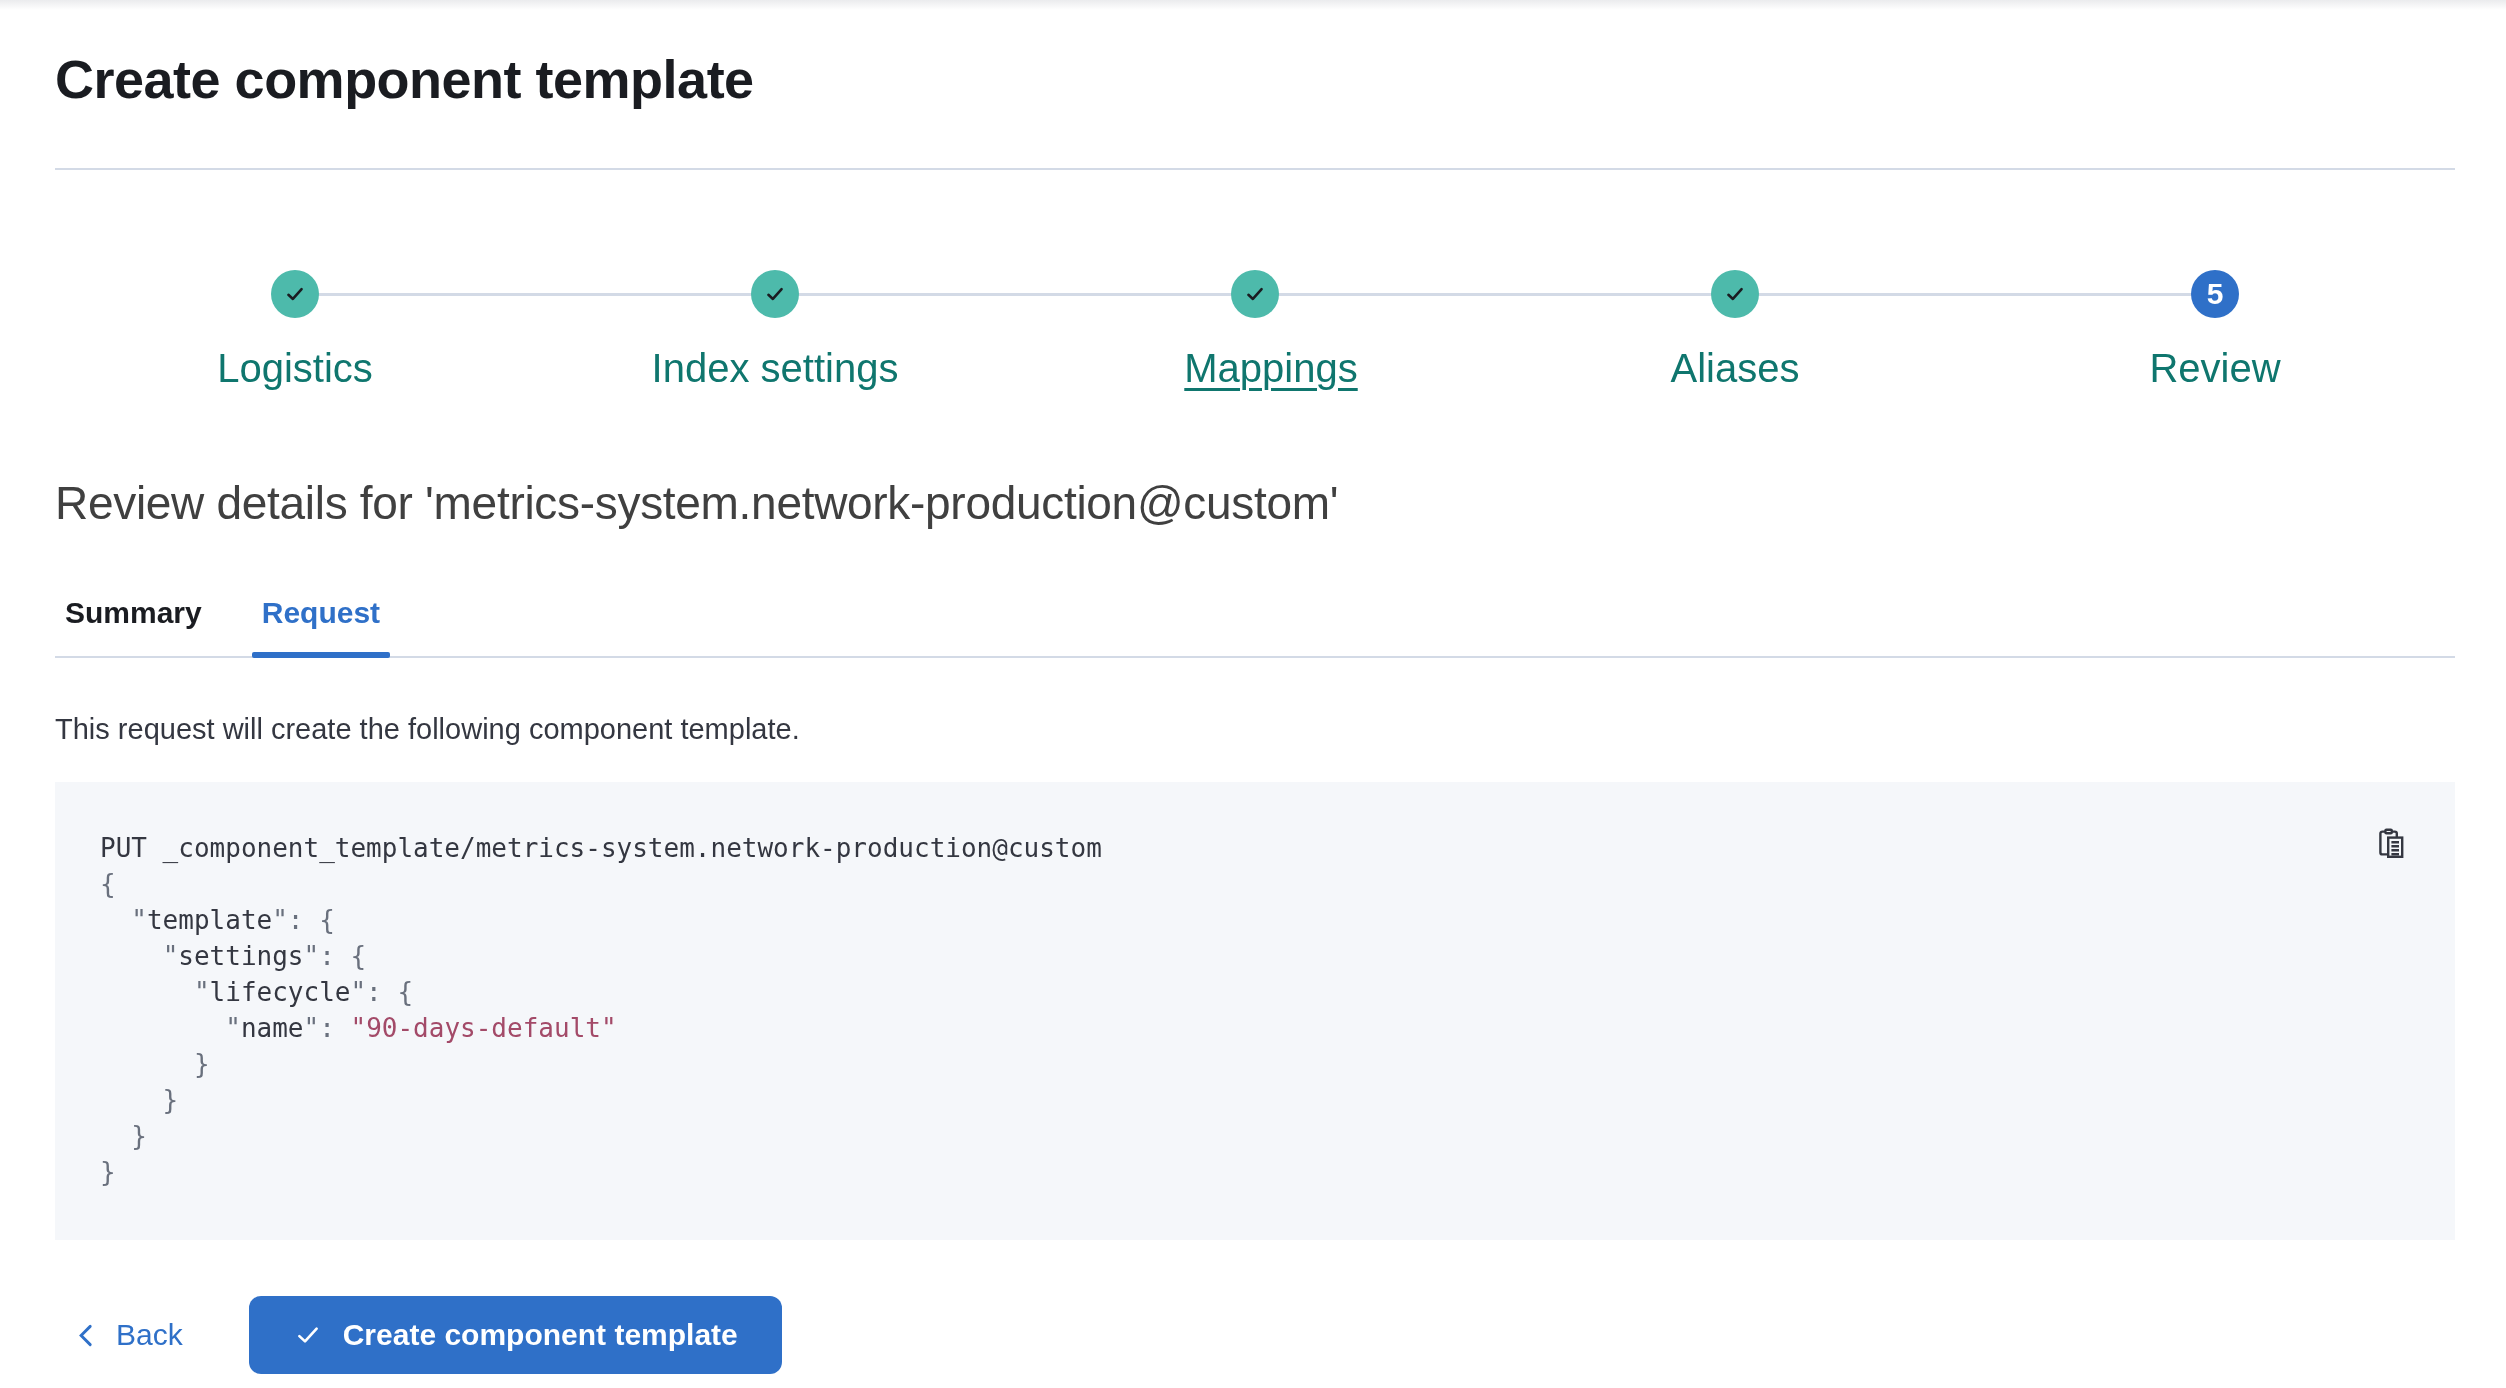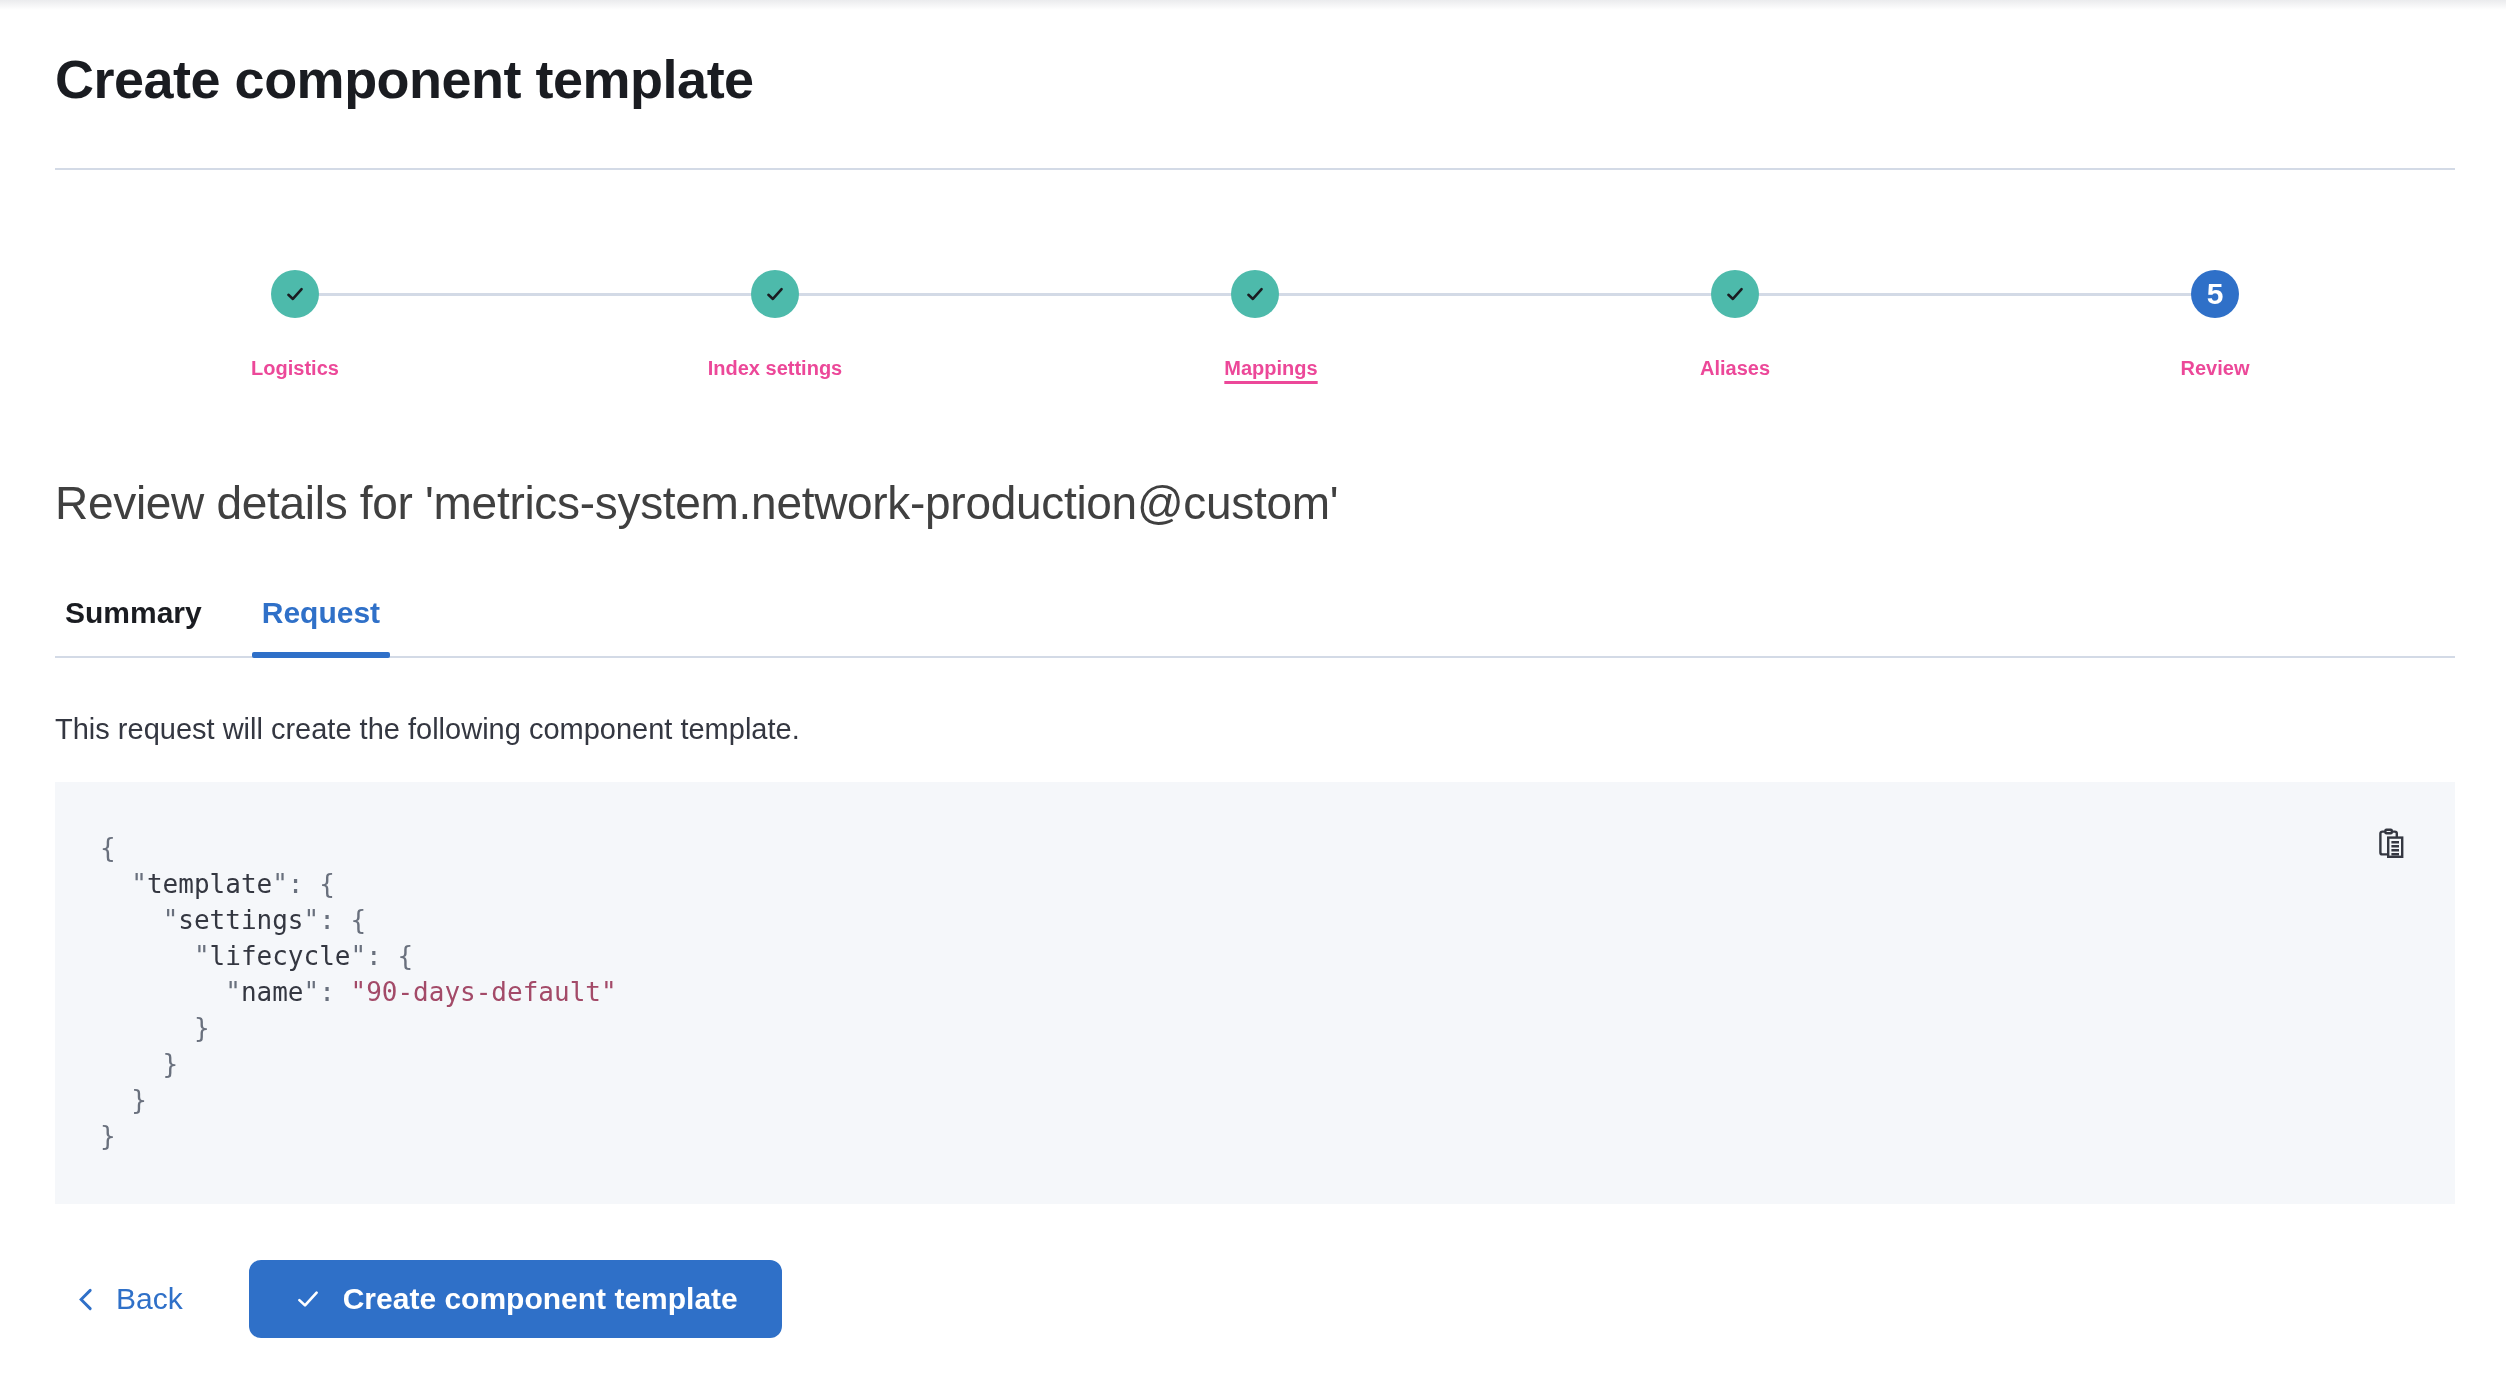--- a/index.html
+++ b/index.html
@@ -16,21 +16,21 @@
   
   .steps { position:relative; margin-top:100px; display:flex; width:2400px; }
   .steps-line { position:absolute; top:23px; left:240px; right:240px; height:3px;
     background:#d3dae6; }
   .step { flex:1 1 0; display:flex; flex-direction:column; align-items:center;
     position:relative; cursor:pointer; }
   .step-circle { width:48px; height:48px; border-radius:50%; z-index:1;
     display:flex; align-items:center; justify-content:center; }
   .step-circle.complete { background:#4dbaab; }
   .step-circle.current { background:#2f70c8; color:#fff; font-size:30px; font-weight:600; }
-  .step-label { margin-top:30px; font-size:20px; font-weight:700; color:#ec4899;
+  .step-label { margin-top:30px; font-size:40px; font-weight:400; color:#0f766e;
     line-height:40px; }
   .step-label.underlined { text-decoration:underline; text-decoration-thickness:3px;
     text-underline-offset:6px;margin-left:32px; }
 
   .review-heading { margin-top:86px; font-size:46px; font-weight:400;
     letter-spacing:-0.3px; color:#404040; line-height:58px; }
 
   
   .tabs { margin-top:62px; display:flex; gap:40px; border-bottom:2px solid #d3dae6;
     width:2400px; }
@@ -128,20 +128,21 @@
   <div class="code-block">
     <button class="copy-btn">
       <svg viewBox="0 0 16 16" width="32" height="32" fill="none" stroke="#343741" stroke-width="1.2">
         <rect x="2.7" y="1.8" width="8.2" height="11.4" rx="1"></rect>
         <rect x="5.2" y="0.9" width="3.2" height="1.7" rx="0.5" fill="#f5f7fa"></rect>
         <rect x="6.6" y="4.8" width="7" height="9.6" fill="#f5f7fa"></rect>
         <path d="M8.2 7.1h3.8 M8.2 9.1h3.8 M8.2 11.1h3.8 M8.2 13.1h3.8"></path>
       </svg>
     </button>
     <div>
+        <div class="code-line"><span class="tok-plain">PUT _component_template/metrics-system.network-production@custom</span></div>
         <div class="code-line"><span class="tok-punct">{</span></div>
         <div class="code-line"><span class="tok-plain">  </span><span class="tok-punct">"</span><span class="tok-key">template</span><span class="tok-punct">": {</span></div>
         <div class="code-line"><span class="tok-plain">    </span><span class="tok-punct">"</span><span class="tok-key">settings</span><span class="tok-punct">": {</span></div>
         <div class="code-line"><span class="tok-plain">      </span><span class="tok-punct">"</span><span class="tok-key">lifecycle</span><span class="tok-punct">": {</span></div>
         <div class="code-line"><span class="tok-plain">        </span><span class="tok-punct">"</span><span class="tok-key">name</span><span class="tok-punct">": </span><span class="tok-string">"90-days-default"</span></div>
         <div class="code-line"><span class="tok-punct">      }</span></div>
         <div class="code-line"><span class="tok-punct">    }</span></div>
         <div class="code-line"><span class="tok-punct">  }</span></div>
         <div class="code-line"><span class="tok-punct">}</span></div>
       </div>

